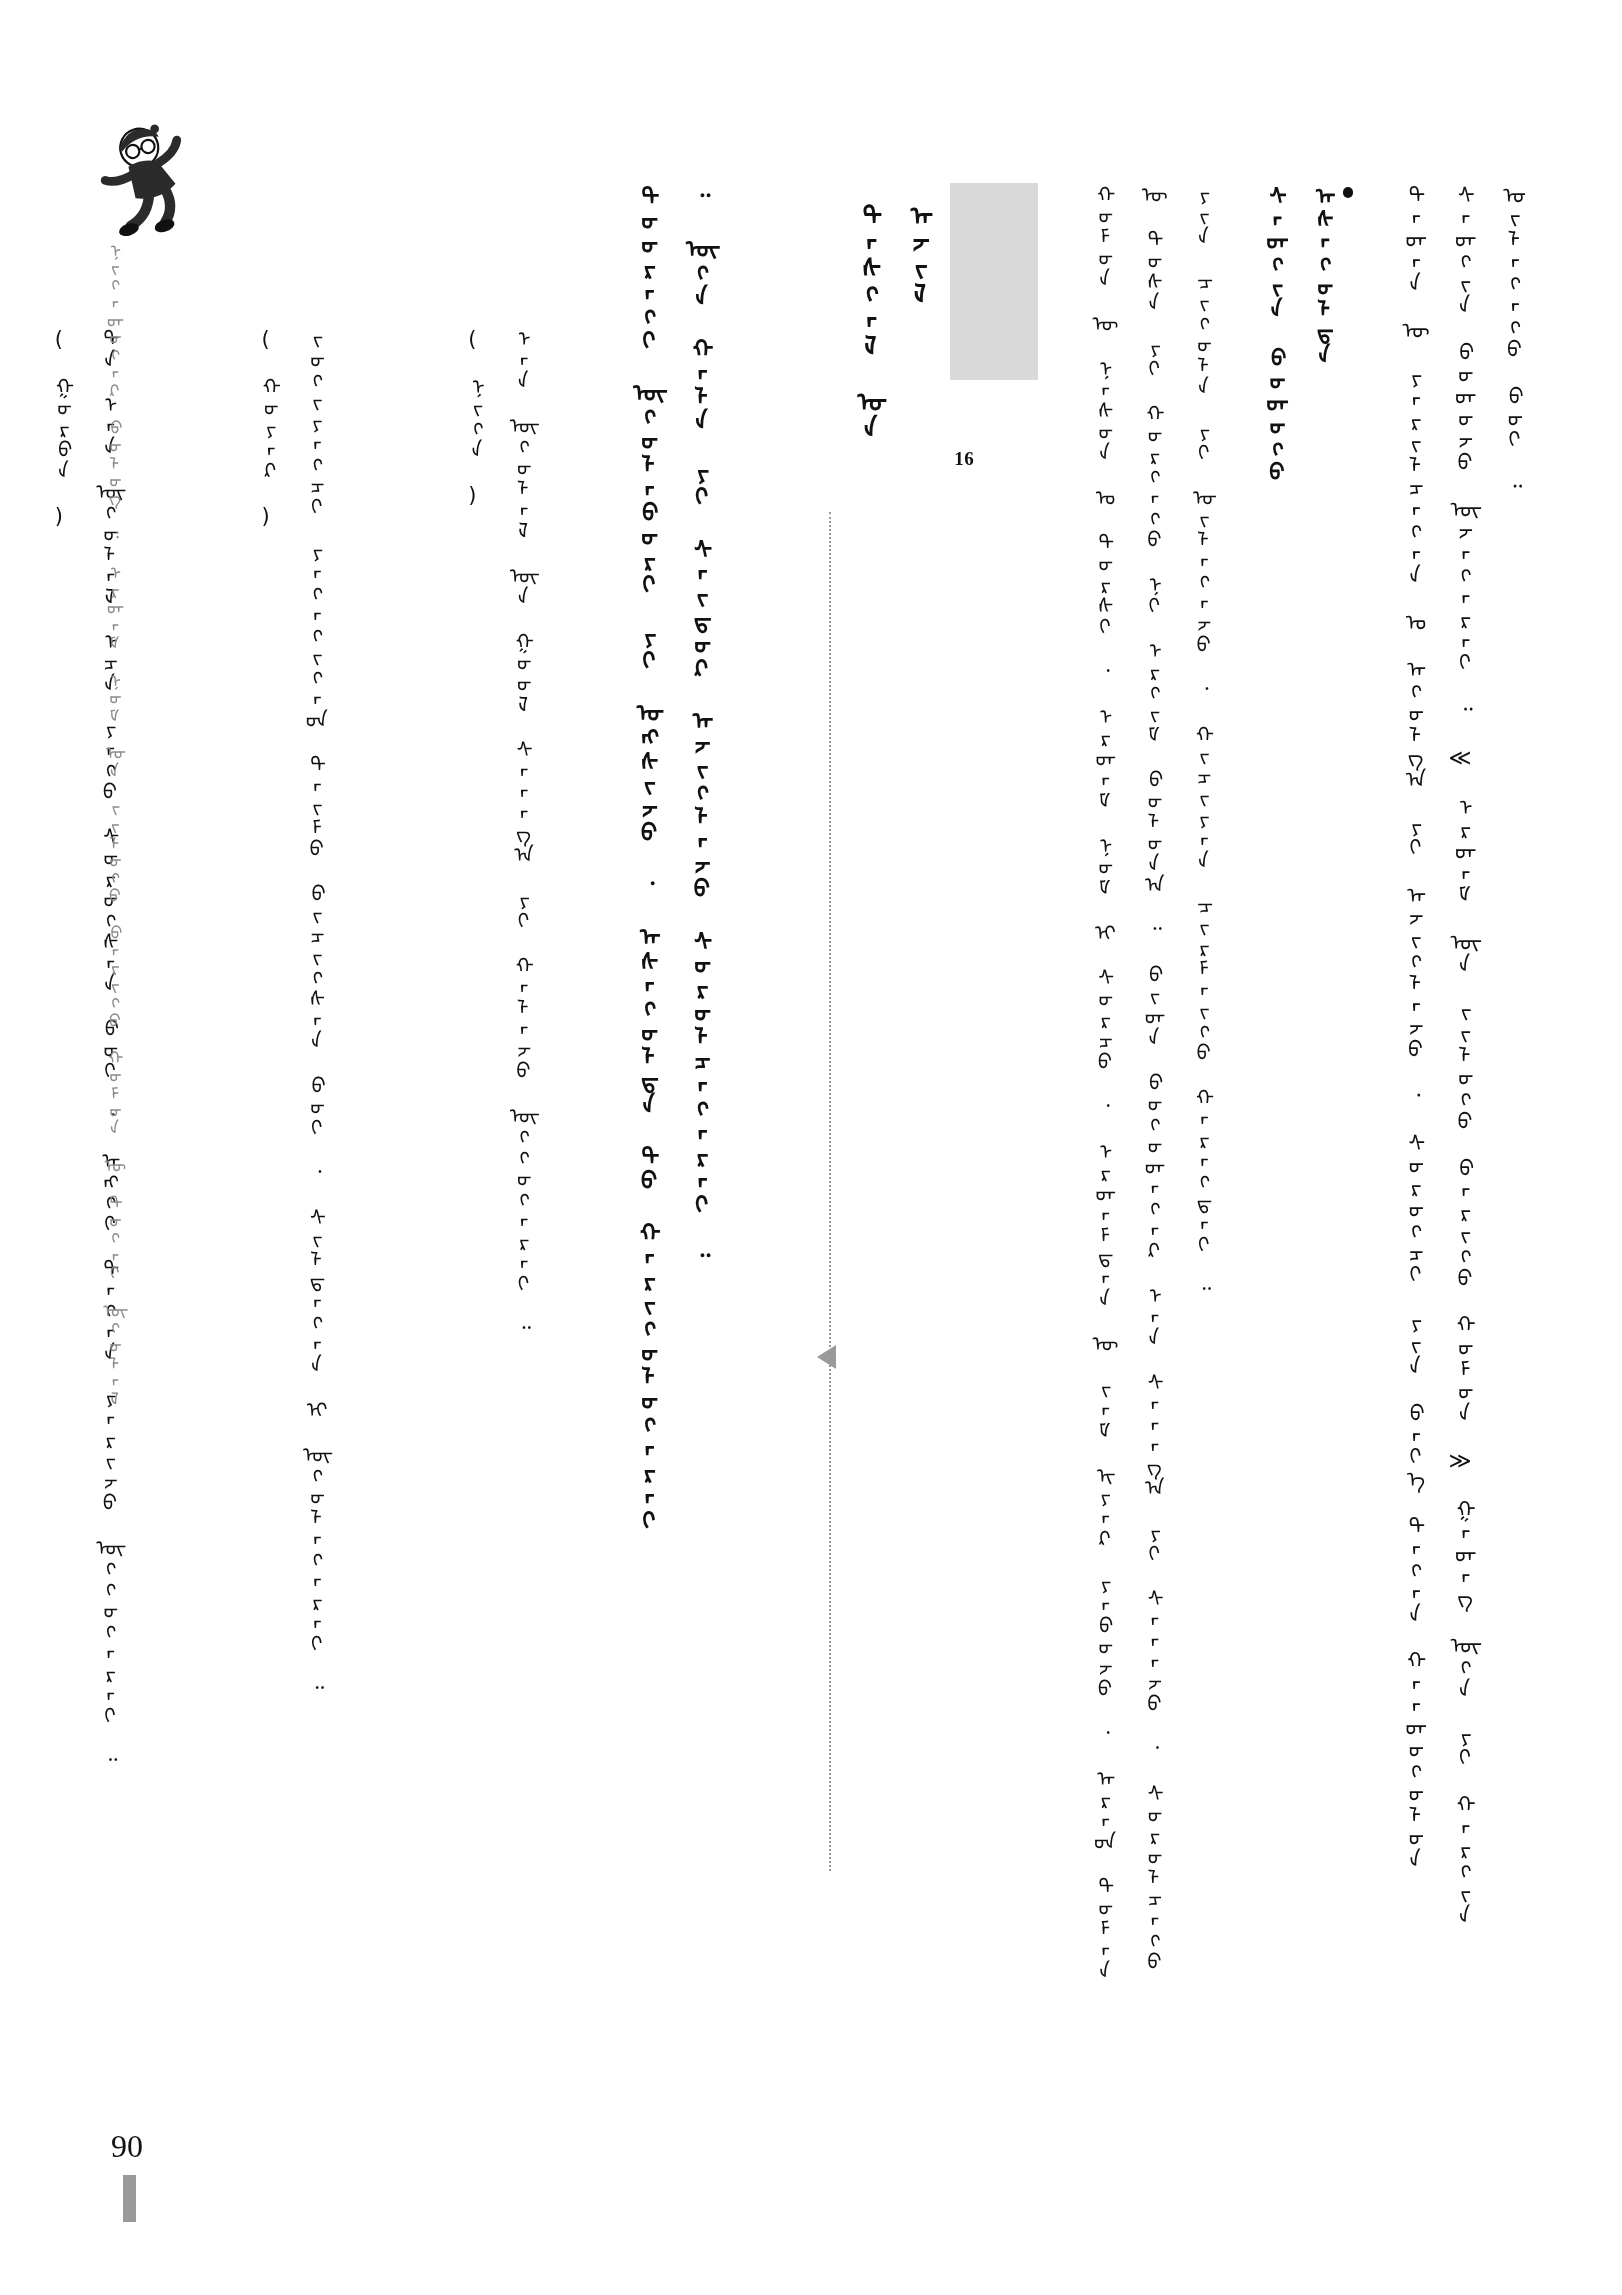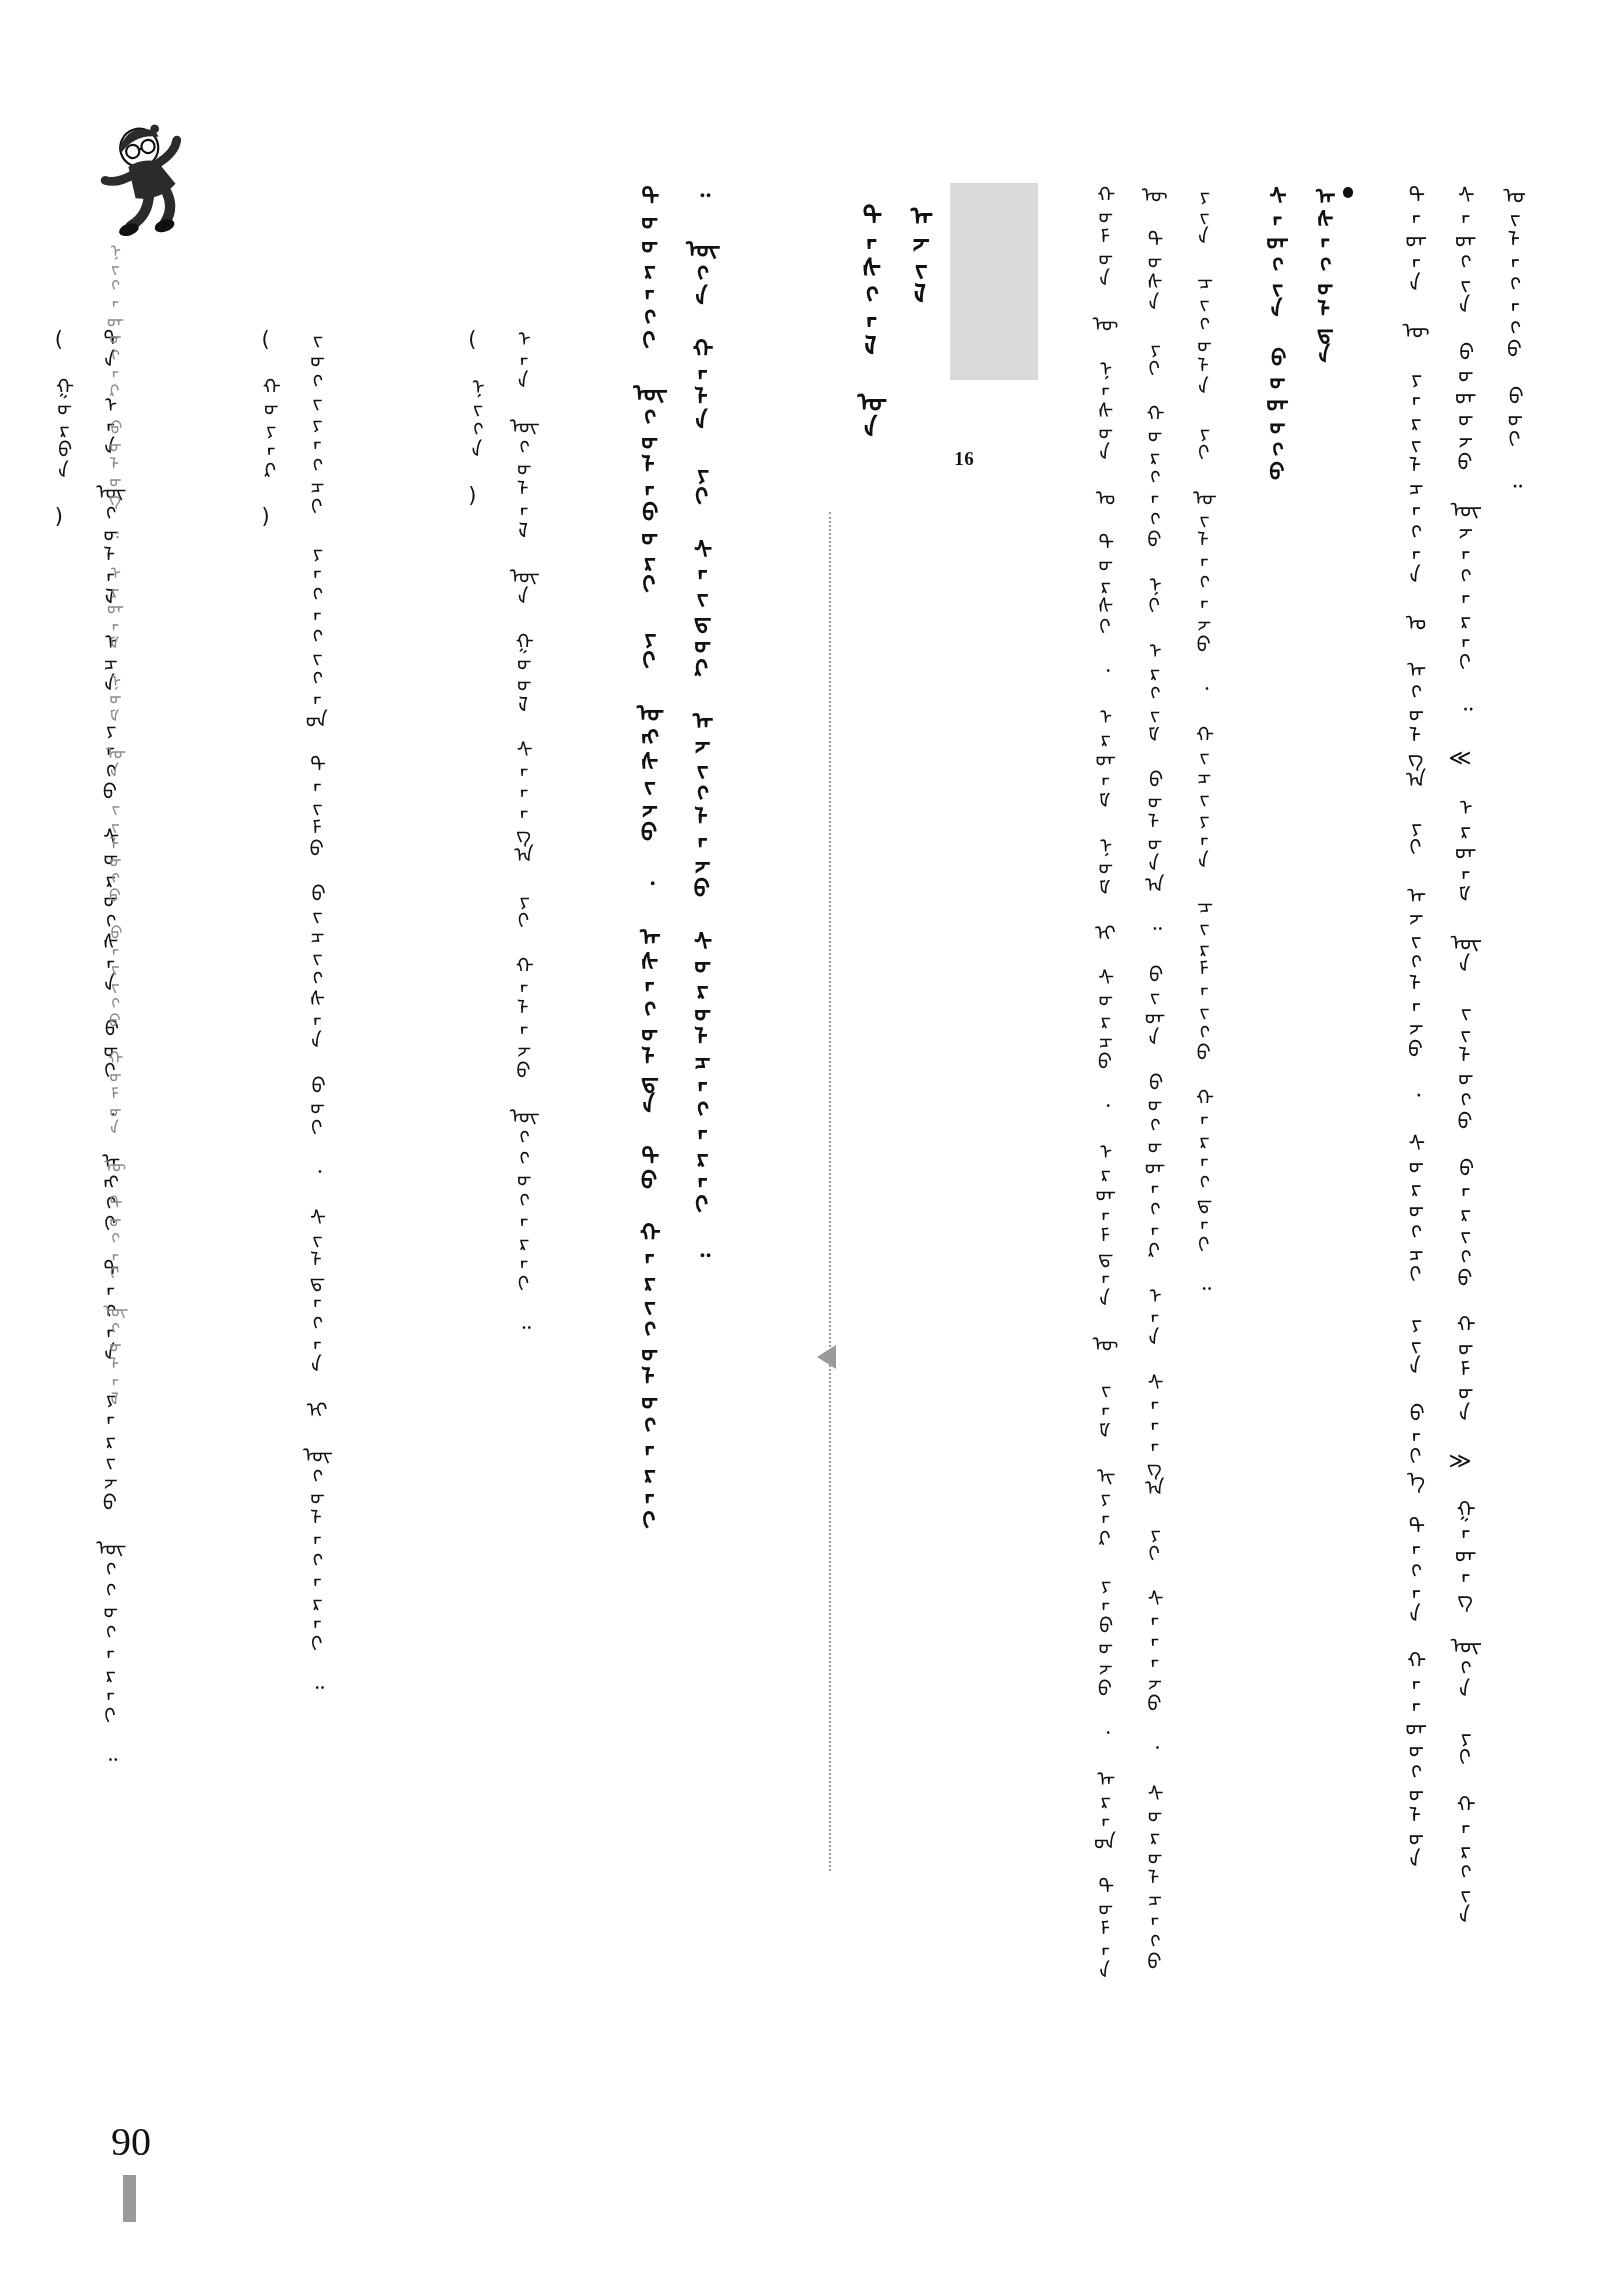--- a/index.html
+++ b/index.html
@@ -151,21 +151,21 @@
     height: 1242px;
     line-height: 1.9;
   }
 
   
   .page-num {
     position: absolute;
     left: 111px;
     bottom: 130px;
     font-family: "Liberation Serif", serif;
-    font-size: 40px;
+    font-size: 32px;
     color: #111;
   }
   .page-bar {
     position: absolute;
     left: 123px;
     bottom: 73px;
     width: 13px;
     height: 47px;
     background: #9a9a9a;
   }

